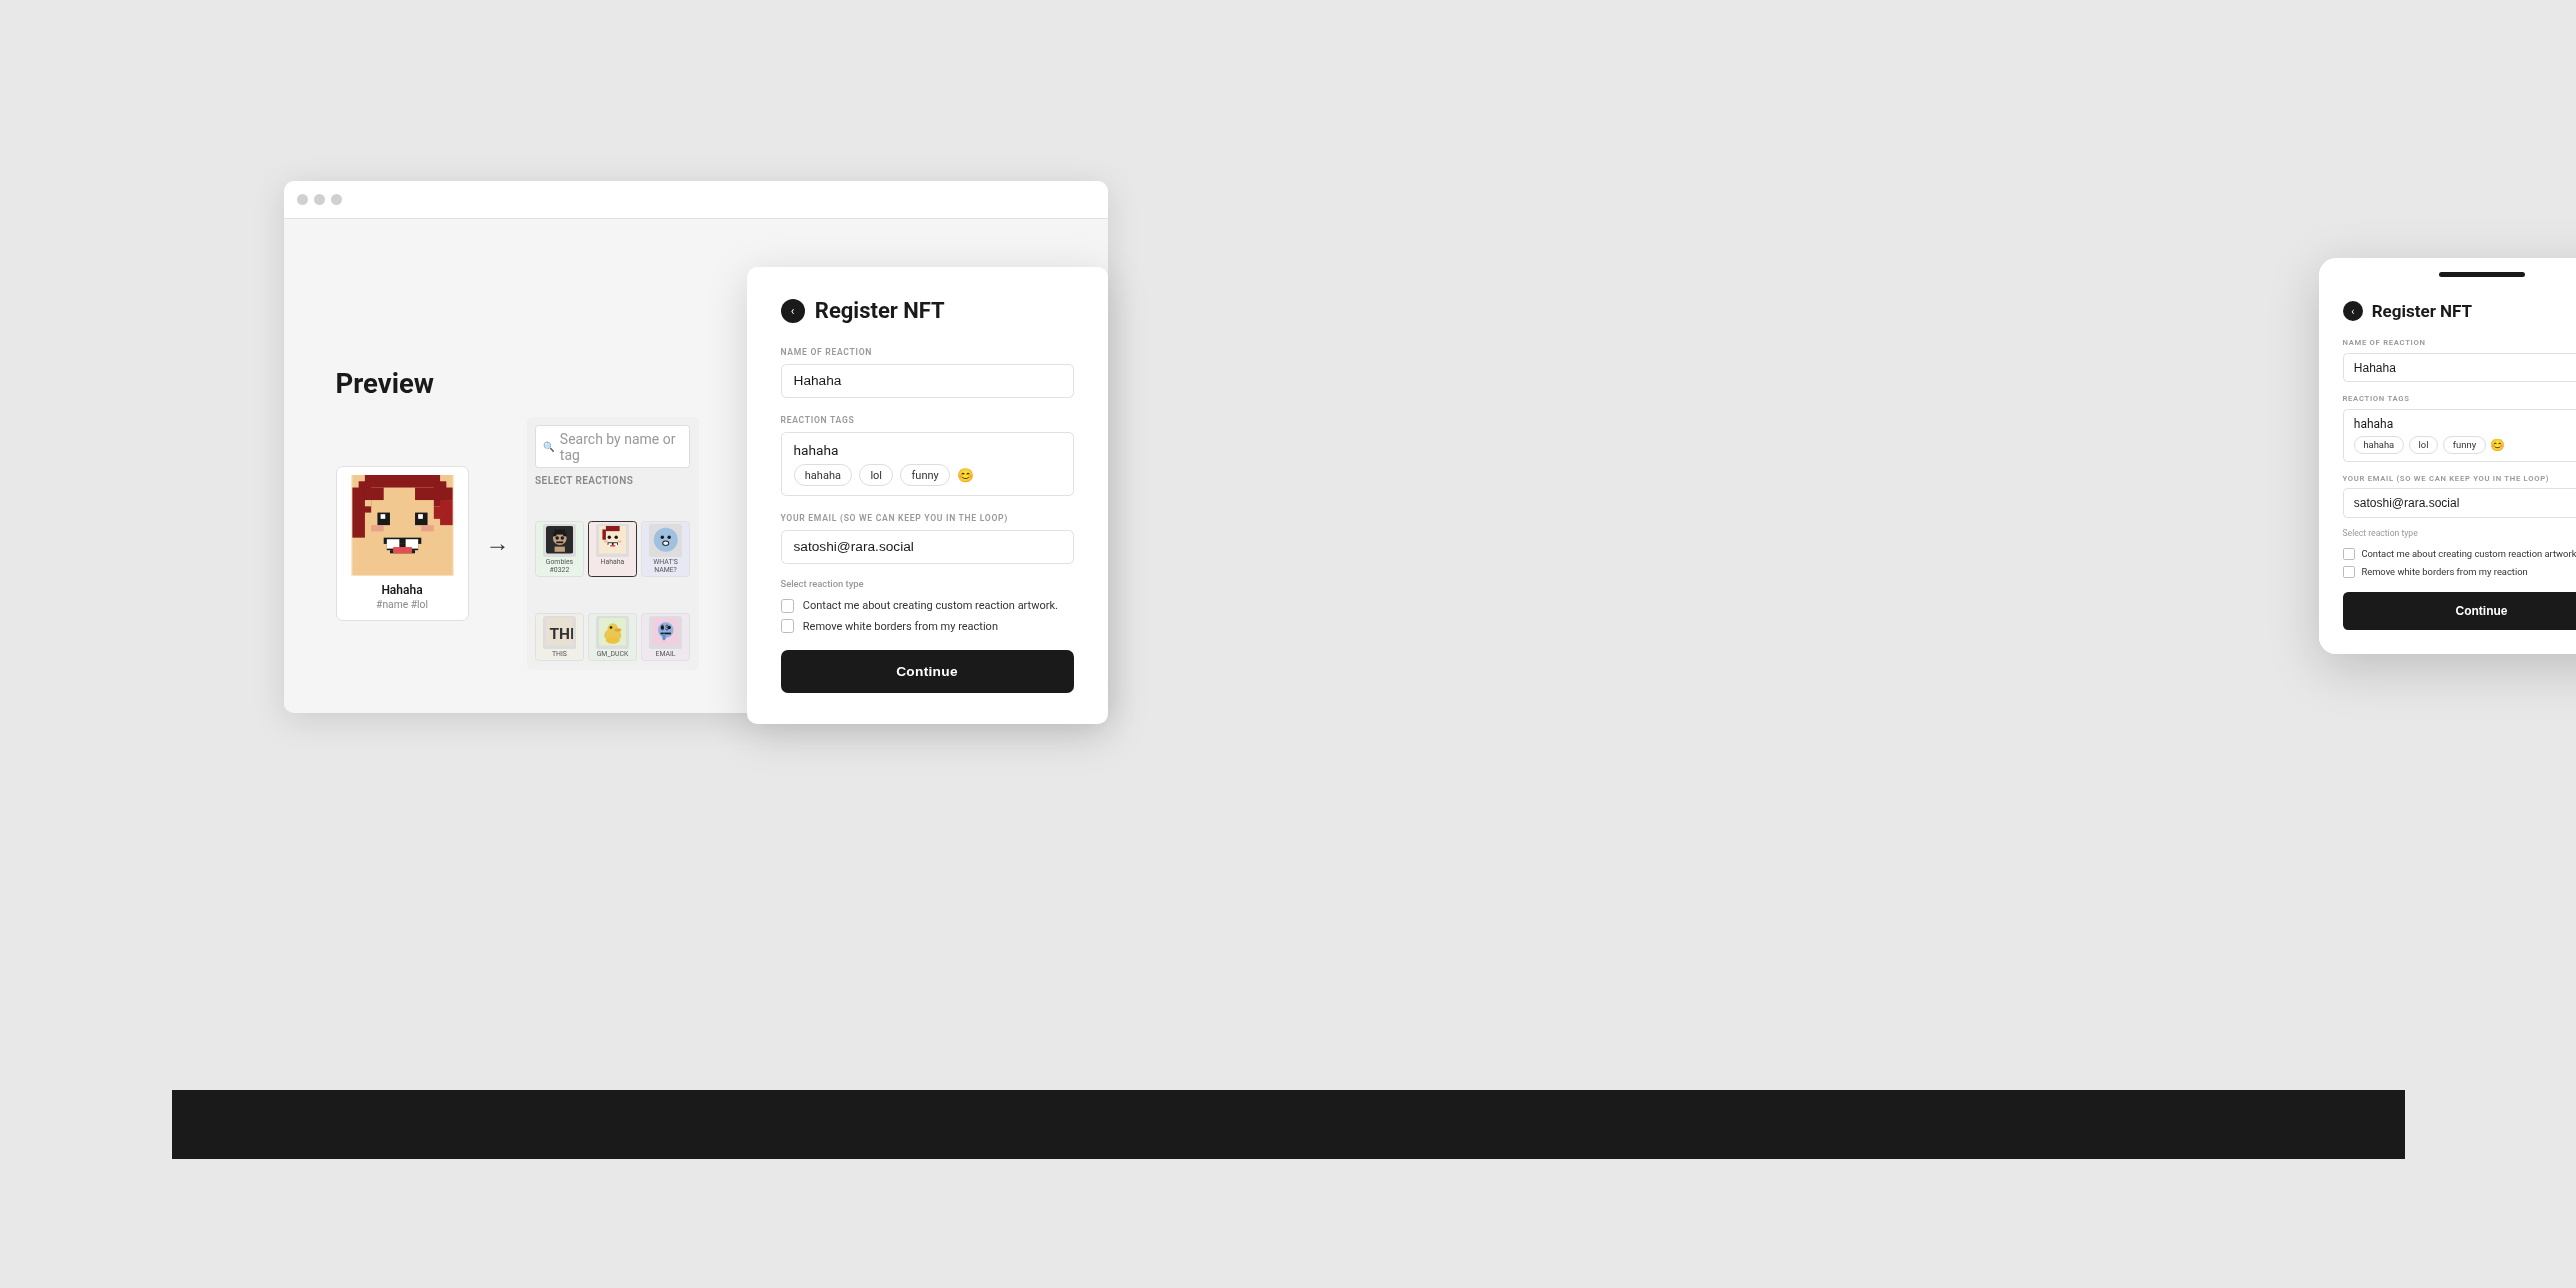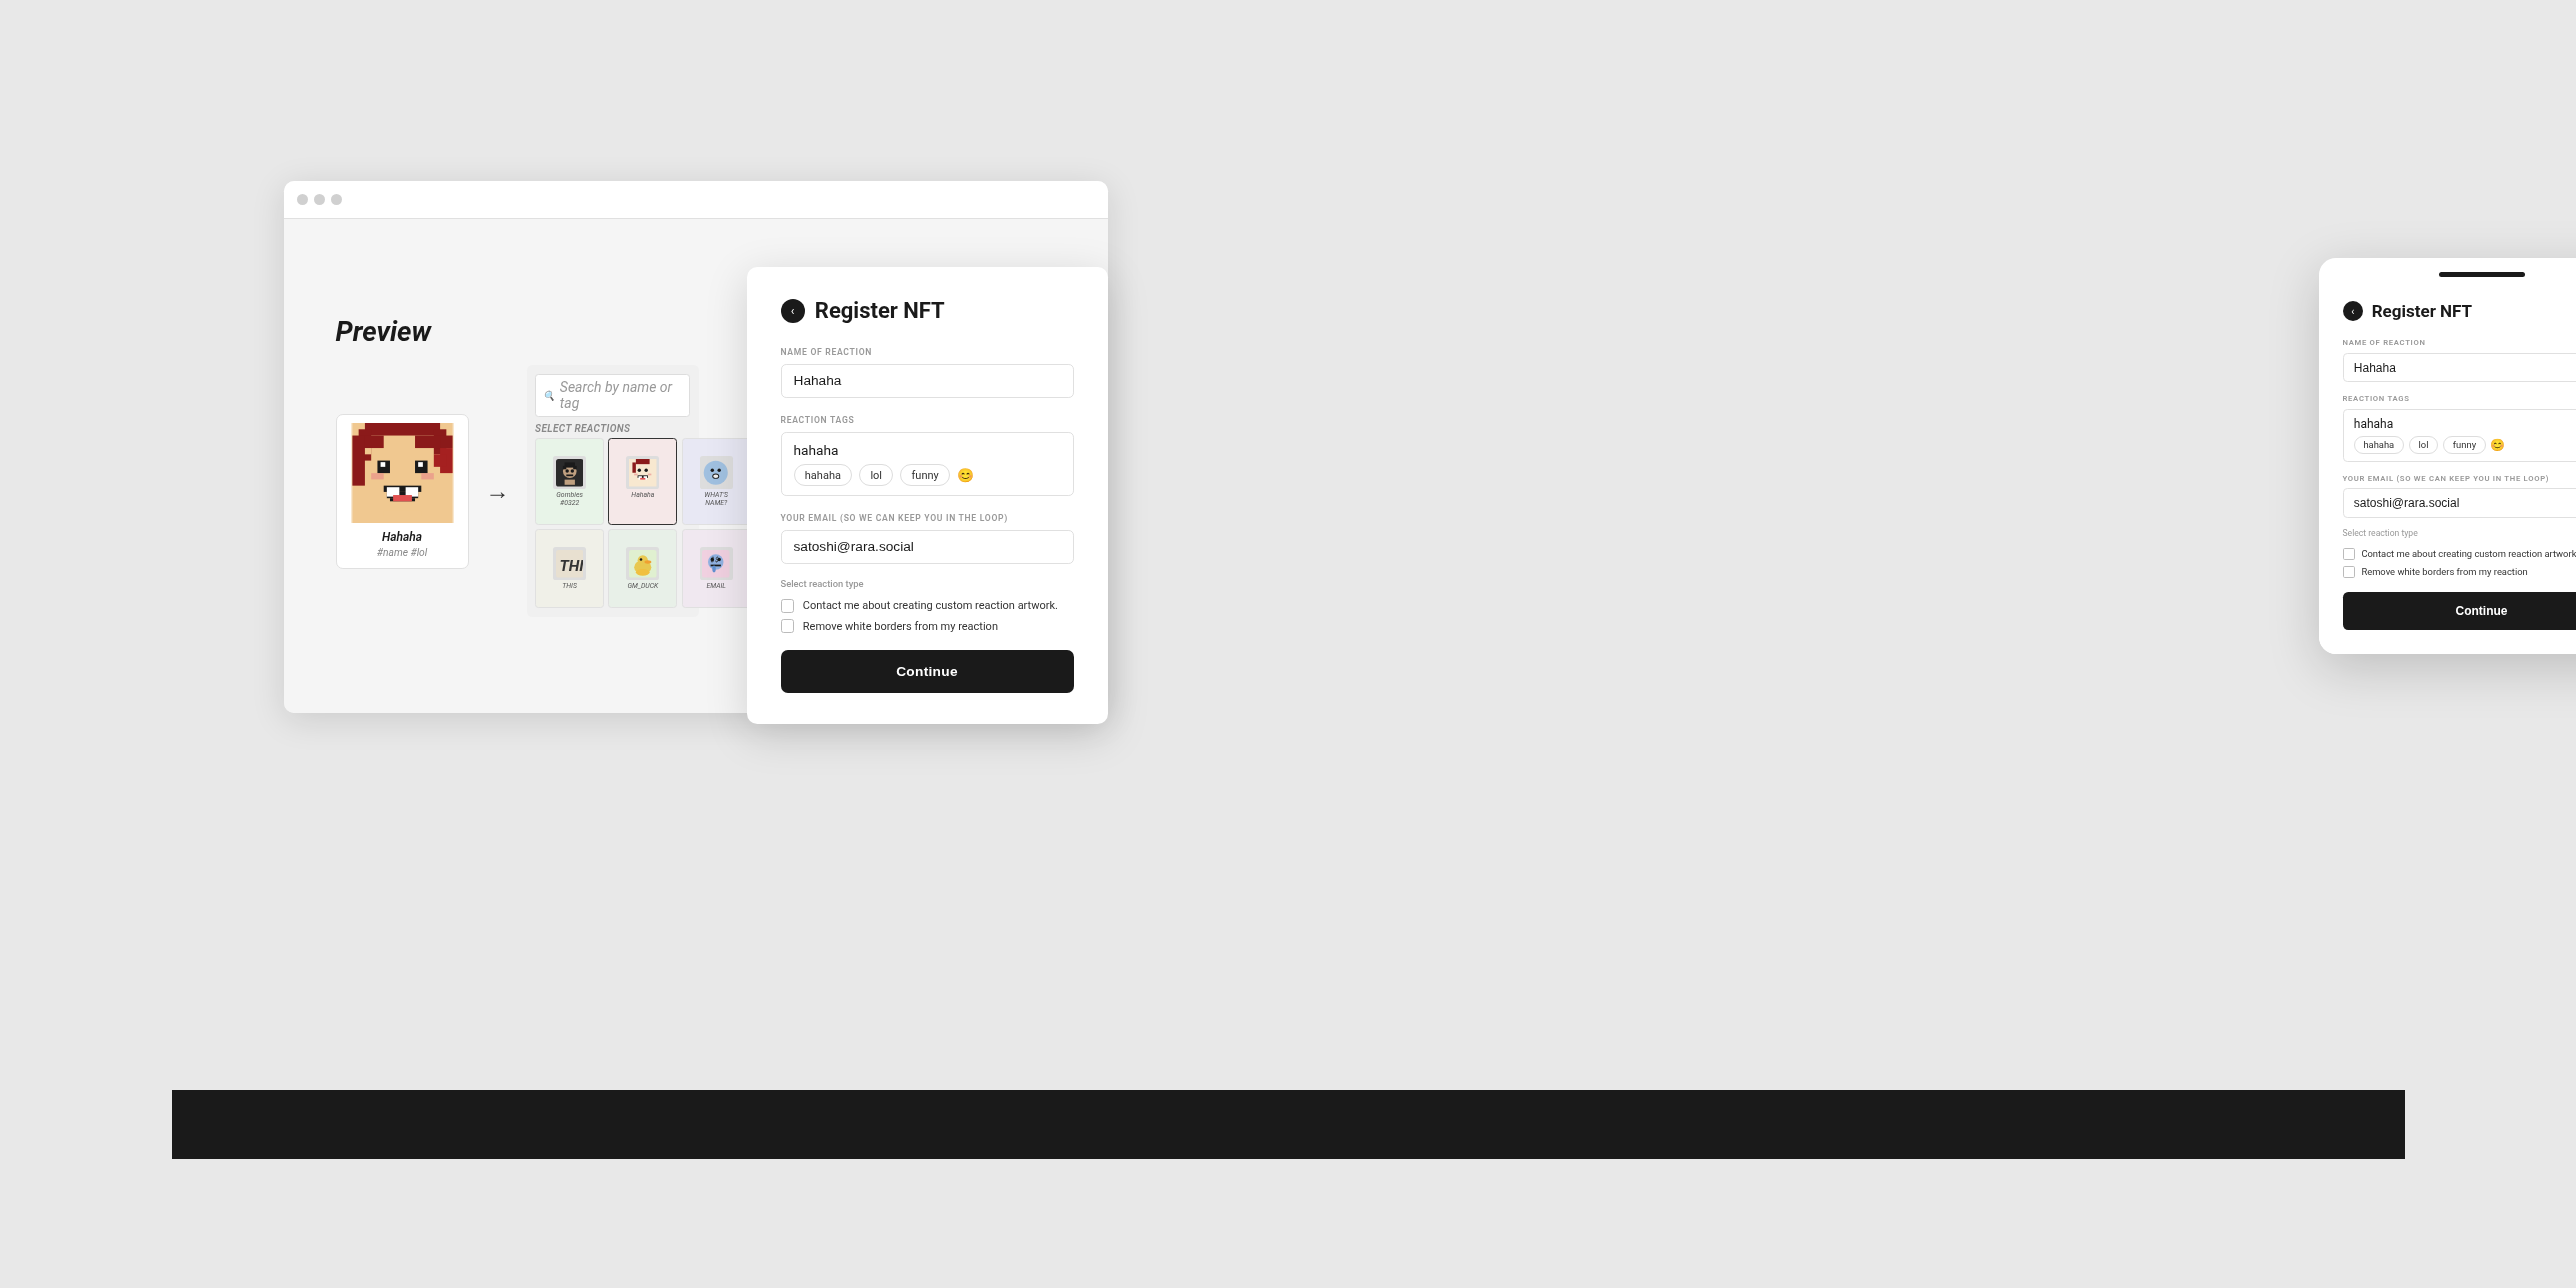--- a/index.html
+++ b/index.html
@@ -59,23 +59,22 @@
       border-radius: 50%;
       background: #d0d0d0;
     }
 
     .browser-content {
       background: #f5f5f5;
       padding: 43px 52px;
       height: calc(100% - 38px);
       border-radius: 0 0 10.3px 10.3px;
       display: flex;
-      align-items: center;
+      align-items: flex-end;
       gap: 43px;
-      font-style: italic;
     }
 
     
     .preview-section {
       display: flex;
       flex-direction: column;
       align-items: flex-start;
     }
 
     .preview-title {
@@ -170,26 +169,27 @@
 
     .reactions-grid-mini {
       display: grid;
       grid-template-columns: repeat(3, 1fr);
       gap: 4.3px;
     }
 
     .reaction-item-mini {
       background: white;
       border-radius: 3.4px;
-      padding: 17px;
+      padding: 2px;
       display: flex;
       flex-direction: column;
       align-items: center;
       border: 0.9px solid #e0e0e0;
       position: relative;
+      margin-top: 31px;
     }
 
     .reaction-item-mini.selected {
       border: 1.7px solid #333;
     }
 
     .reaction-emoji-mini {
       width: 33px;
       height: 33px;
       border-radius: 2.6px;

